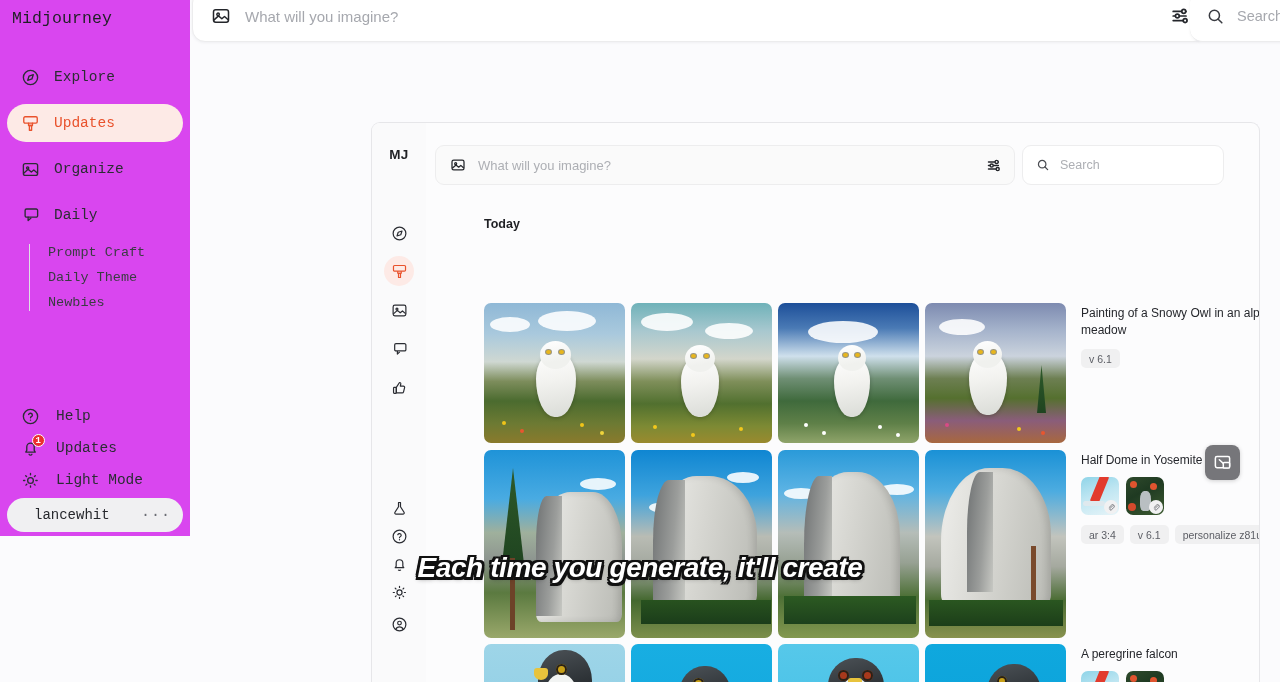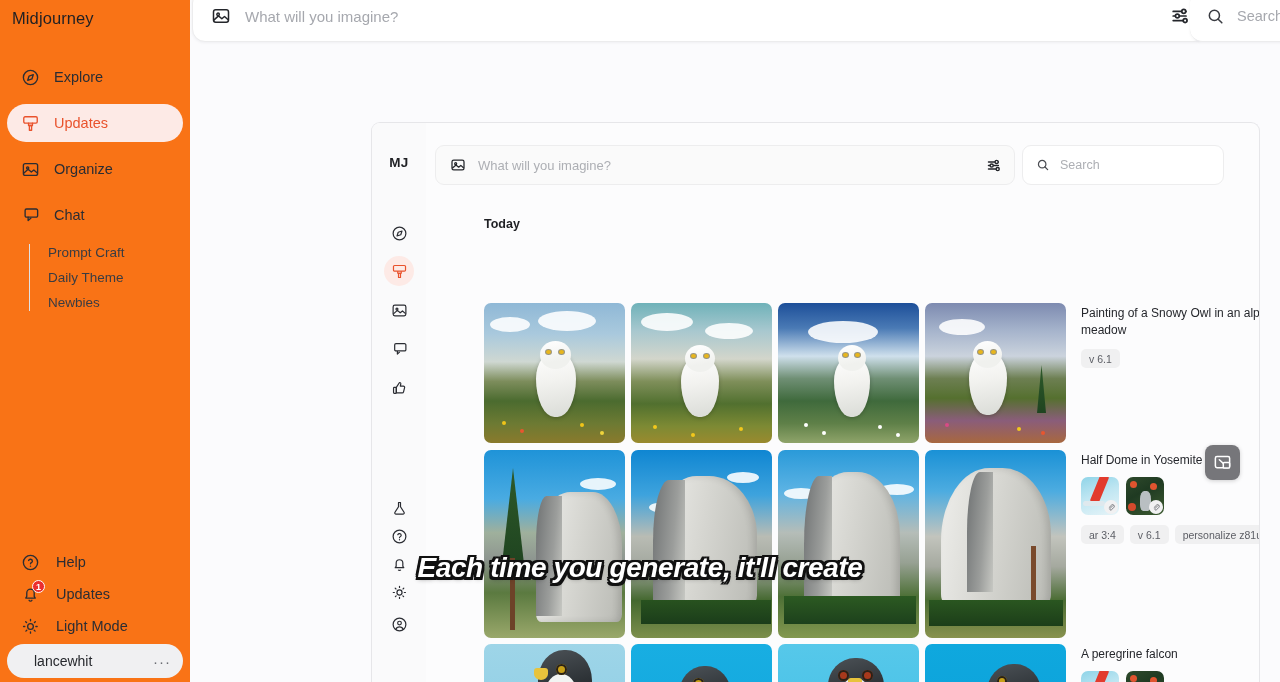--- a/index.html
+++ b/index.html
@@ -8,22 +8,22 @@
     width: 1280px; height: 682px;
     overflow: hidden;
     background: #ffffff;
     font-family: "Liberation Sans", sans-serif;
     -webkit-font-smoothing: antialiased;
   }
   .app { position: relative; width: 1280px; height: 682px; background: #fbfbfd; }
 
   
   .sidebar {
-    position: absolute; left: 0; top: 0; width: 190px; height: 682px;
-    background: #f97316; z-index: 5;
+    position: absolute; left: 0; top: 0; width: 190px; height: 536px;
+    background: #d946ef; z-index: 5; font-family: Liberation Mono, monospace;
   }
   .brand {
     position: absolute; left: 12px; top: 4px; height: 28px;
     display: flex; align-items: center;
     font-size: 16.5px; font-weight: 400; color: #1f2024; letter-spacing: .1px;
   }
   .nav { position: absolute; left: 7px; top: 58px; width: 176px; }
   .nav-item {
     display: flex; align-items: center; gap: 14px;
     height: 38px; padding: 0 14px; border-radius: 19px;
@@ -90,21 +90,21 @@
     border: 1px solid #e6e6e9;
     border-bottom: none;
     border-radius: 9px 9px 0 0;
     overflow: hidden;
   }
   .inner-rail {
     position: absolute; left: 0; top: 0; width: 54px; height: 560px;
     background: #fafafb;
   }
   .mj-logo {
-    position: absolute; left: 0; top: 32px; width: 54px;
+    position: absolute; left: 0; top: 24px; width: 54px;
     text-align: center; font-size: 13.5px; font-weight: 600; color: #1f2024; letter-spacing: .3px;
   }
   .rail-ic {
     position: absolute; left: 12px; width: 30px; height: 30px;
     display: flex; align-items: center; justify-content: center;
     border-radius: 50%; cursor: pointer;
   }
   .rail-ic.active { background: #fdeae6; }
   .rail-ic.active svg { stroke: #e9522c; }
   .rail-ic svg { width: 17px; height: 17px; }
@@ -270,21 +270,21 @@
         <span>Organize</span>
       </div>
 
       <div class="nav-item">
         <span class="ic">
           <svg viewBox="0 0 24 24" fill="none" stroke="#2b2d33" stroke-width="1.7" stroke-linecap="round" stroke-linejoin="round">
             <path d="M7 3.8h12.2a1.8 1.8 0 0 1 1.8 1.8v6.6a1.8 1.8 0 0 1-1.8 1.8H7A1.8 1.8 0 0 1 5.2 12.2V5.6A1.8 1.8 0 0 1 7 3.8z"></path>
             <path d="M9 14v4.4l3.4-3"></path>
           </svg>
         </span>
-        <span>Chat</span>
+        <span>Daily</span>
       </div>
 
       <div class="sub-group">
         <div class="sub-item">
           <span>Prompt Craft</span>
         </div>
         <div class="sub-item">
           <span>Daily Theme</span>
         </div>
         <div class="sub-item">

